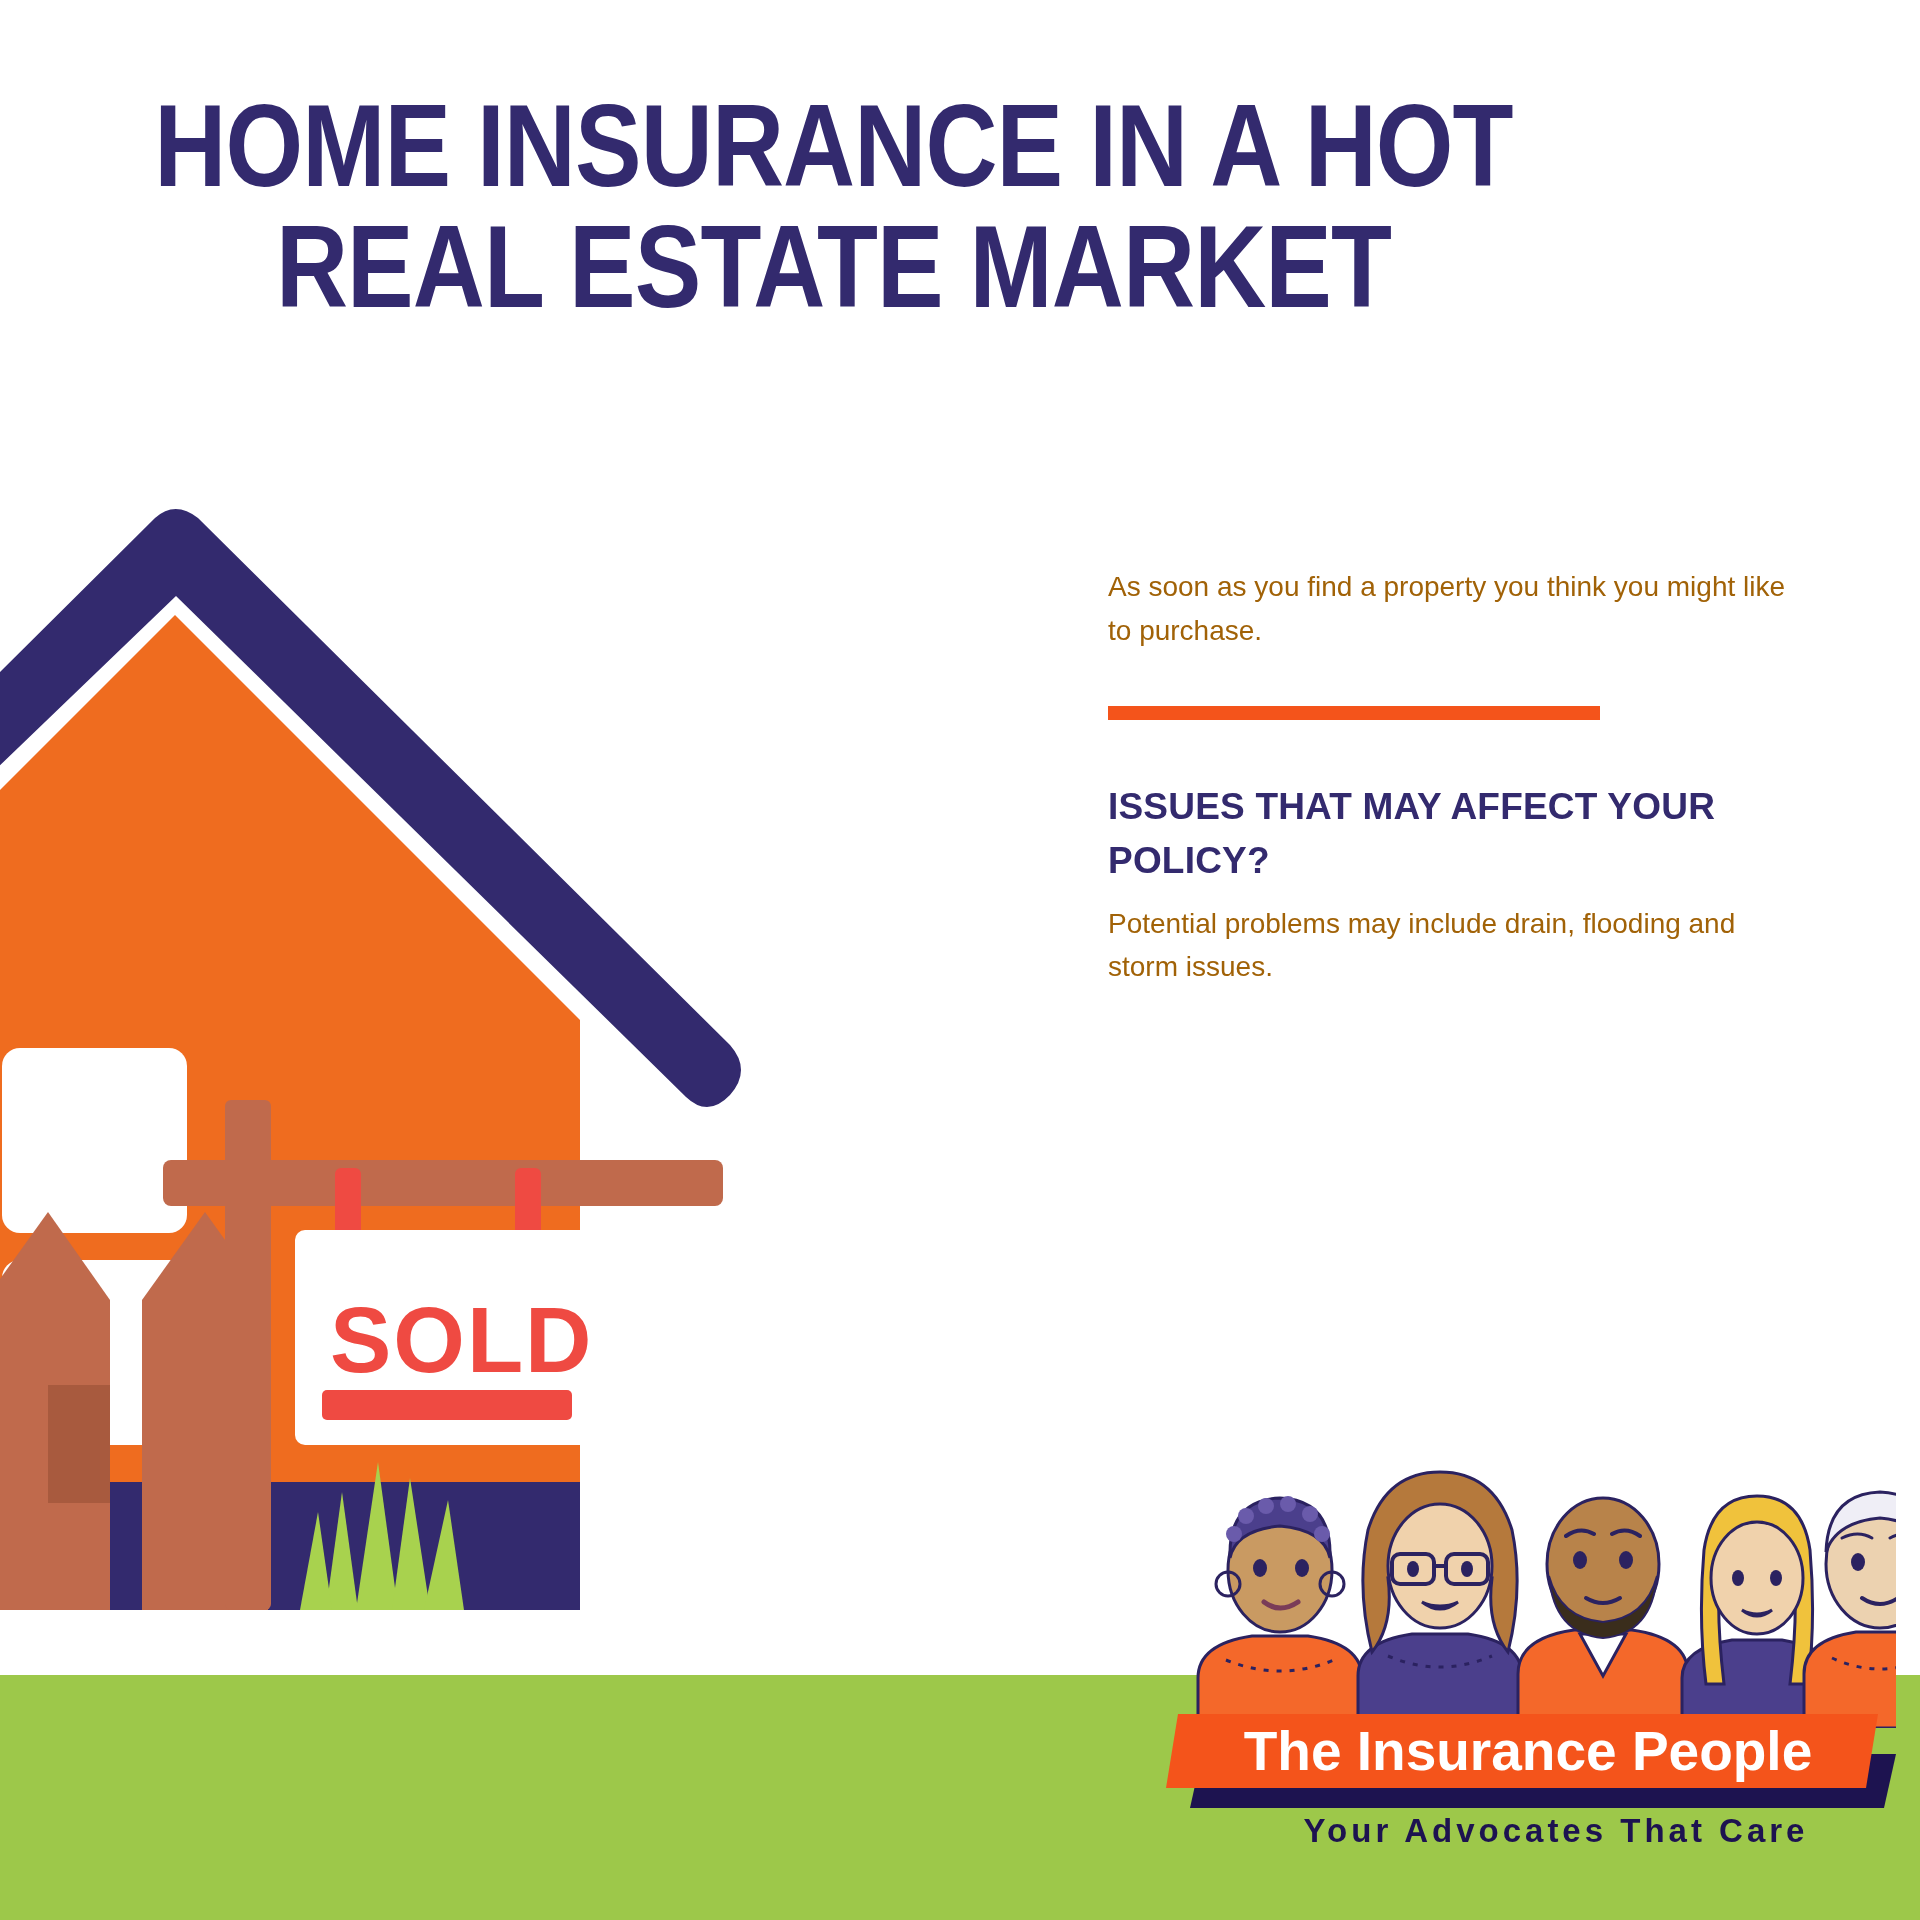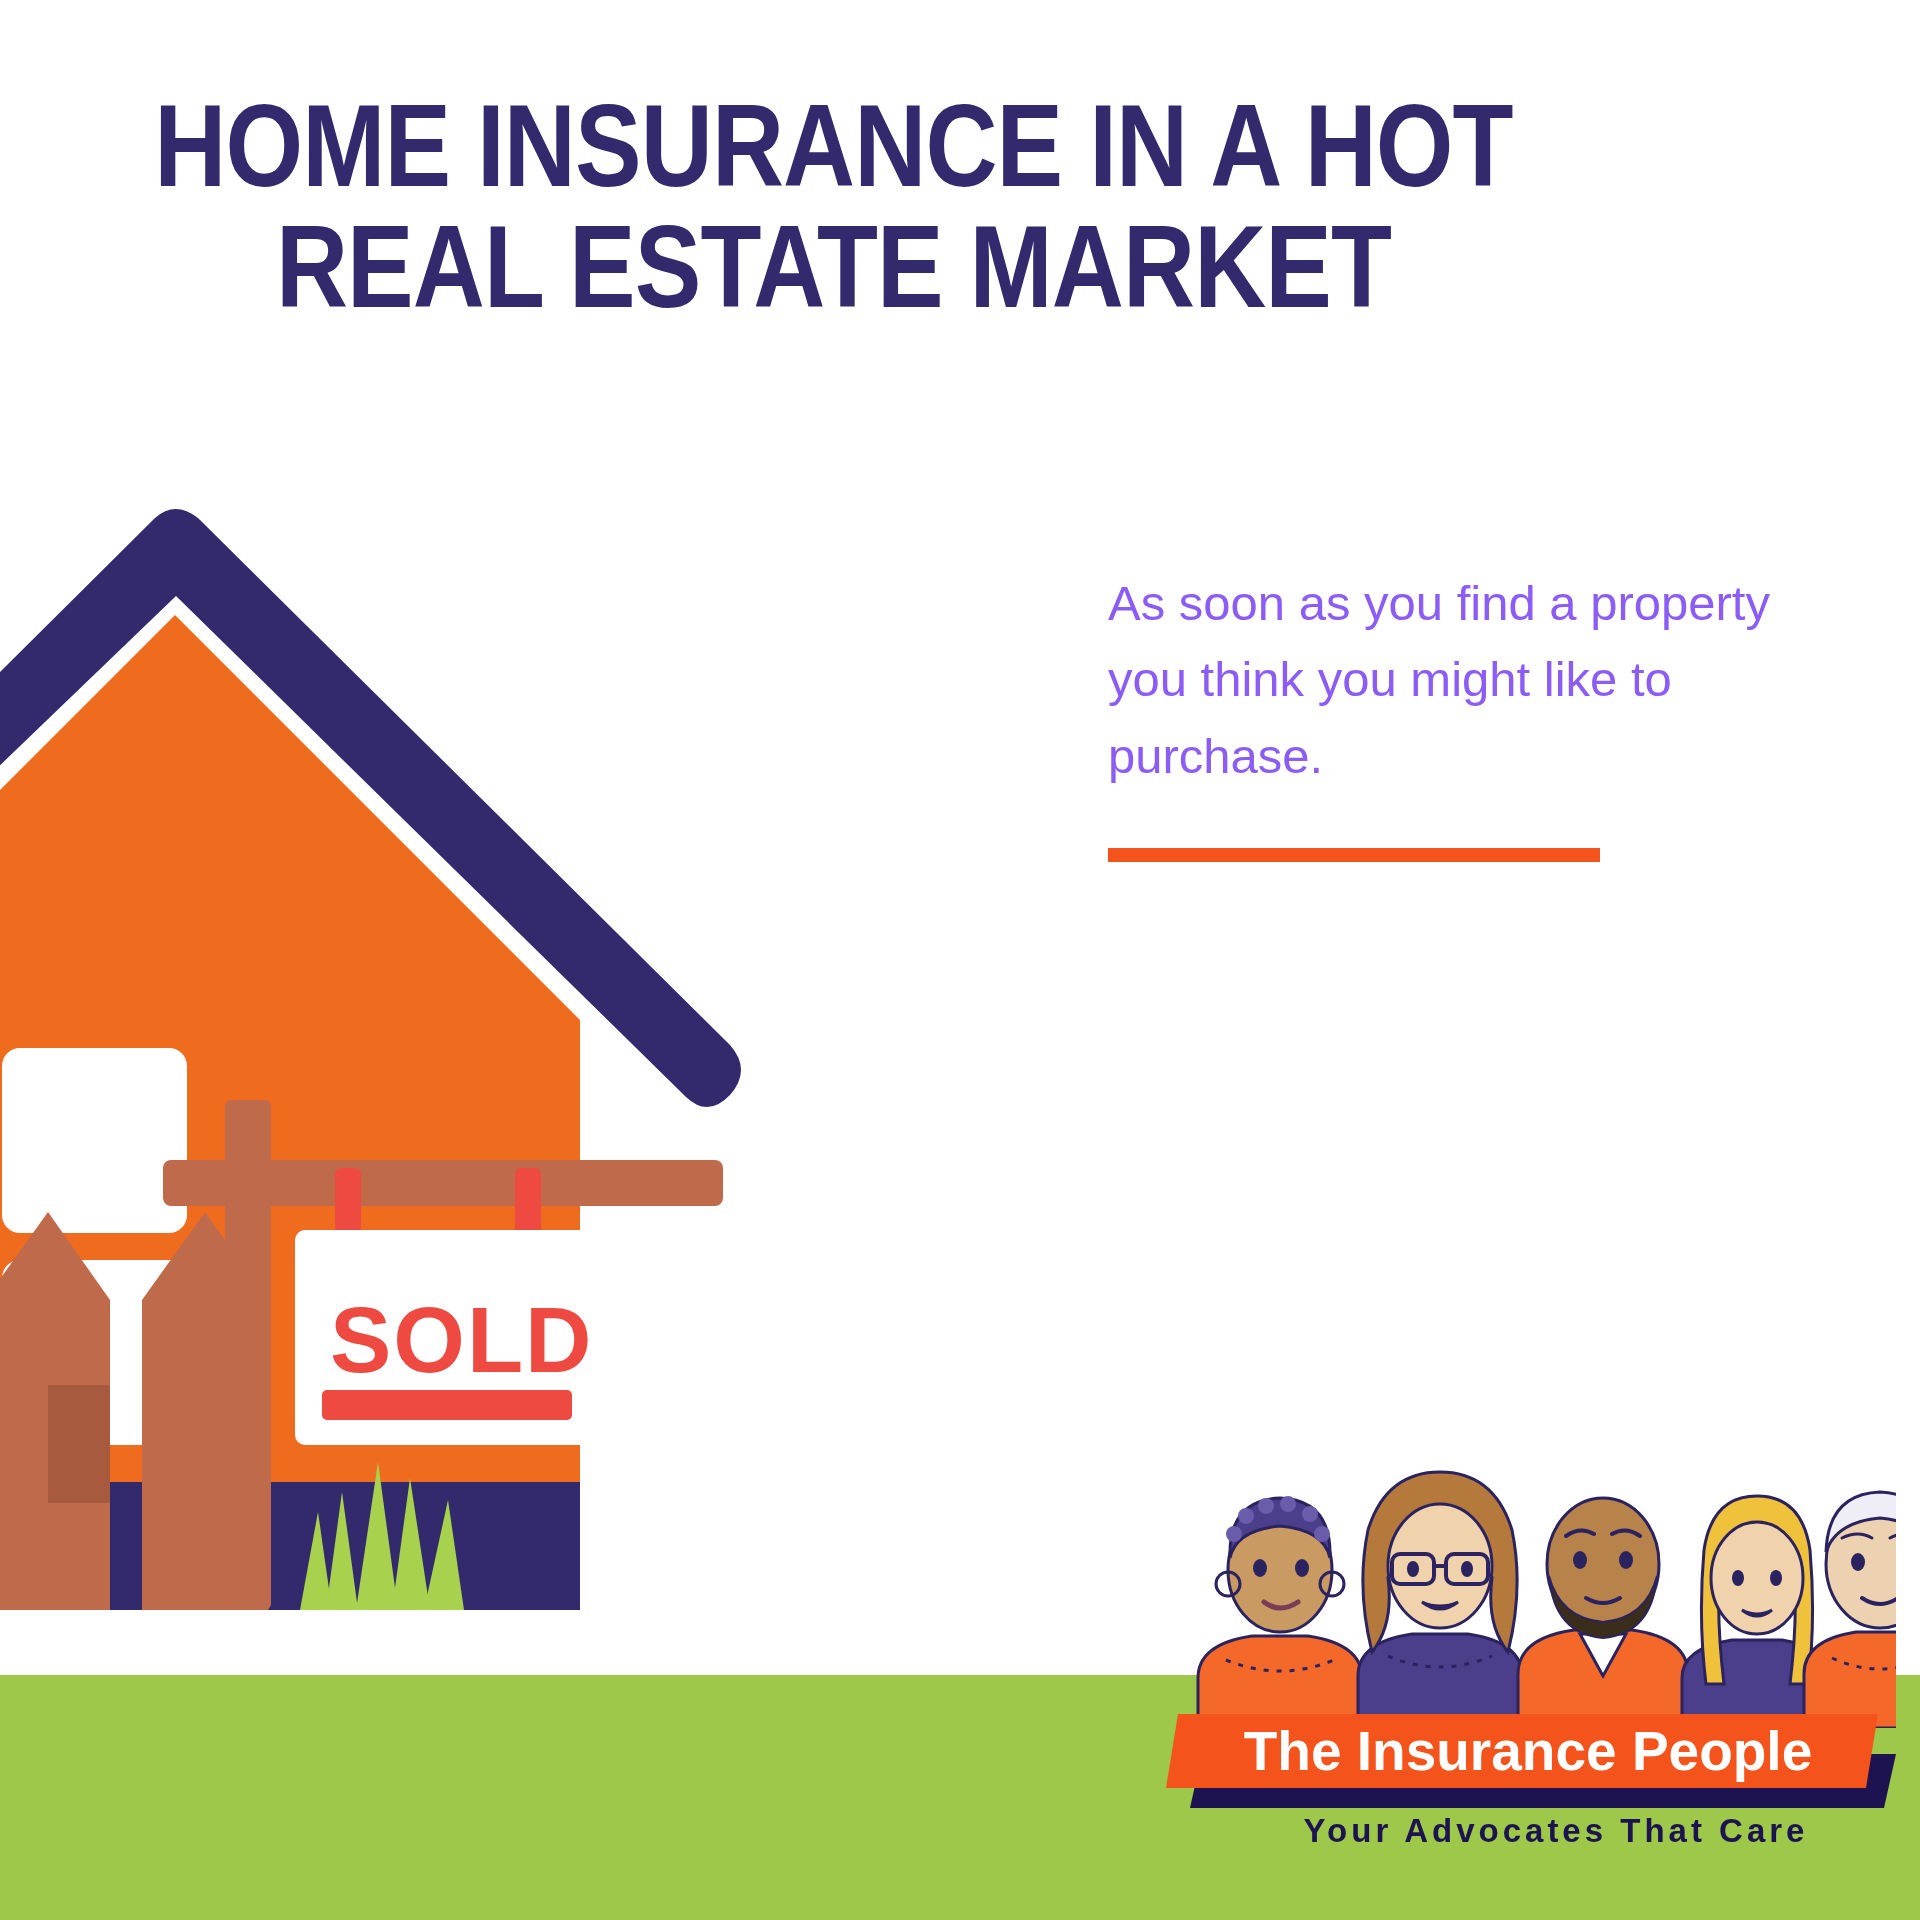--- a/index.html
+++ b/index.html
@@ -77,22 +77,22 @@
   .section-heading {
     color: #332a6e;
     font-size: 37px;
     font-weight: 700;
     line-height: 1.45;
     letter-spacing: 0.2px;
     text-transform: uppercase;
     margin: 0 0 14px 0;
   }
   .section-body {
-    color: #8b5cf6;
-    font-size: 49px;
+    color: #a16207;
+    font-size: 28px;
     font-weight: 400;
     line-height: 1.56;
     margin: 0;
   }
   .divider {
     width: 492px;
     height: 14px;
     background: #f4541b;
     margin: 54px 0 60px 0;
     border: 0;
@@ -169,20 +169,24 @@
   </div>
 
   <div class="content">
 
     <div class="sec-1">
       <p class="section-body">As soon as you find a property you think you might like to purchase.</p>
     </div>
 
     <hr class="divider">
 
+    <div class="sec-2">
+      <h2 class="section-heading">ISSUES THAT MAY AFFECT YOUR POLICY?</h2>
+      <p class="section-body">Potential problems may include drain, flooding and storm issues.</p>
+    </div>
 
   </div>
 
   <div class="logo">
     <svg viewBox="0 0 740 430" xmlns="http://www.w3.org/2000/svg">
       <defs>
         <clipPath id="clipPeople">
             <rect x="0" y="0" width="740" height="290"></rect>
           </clipPath>
       </defs>

